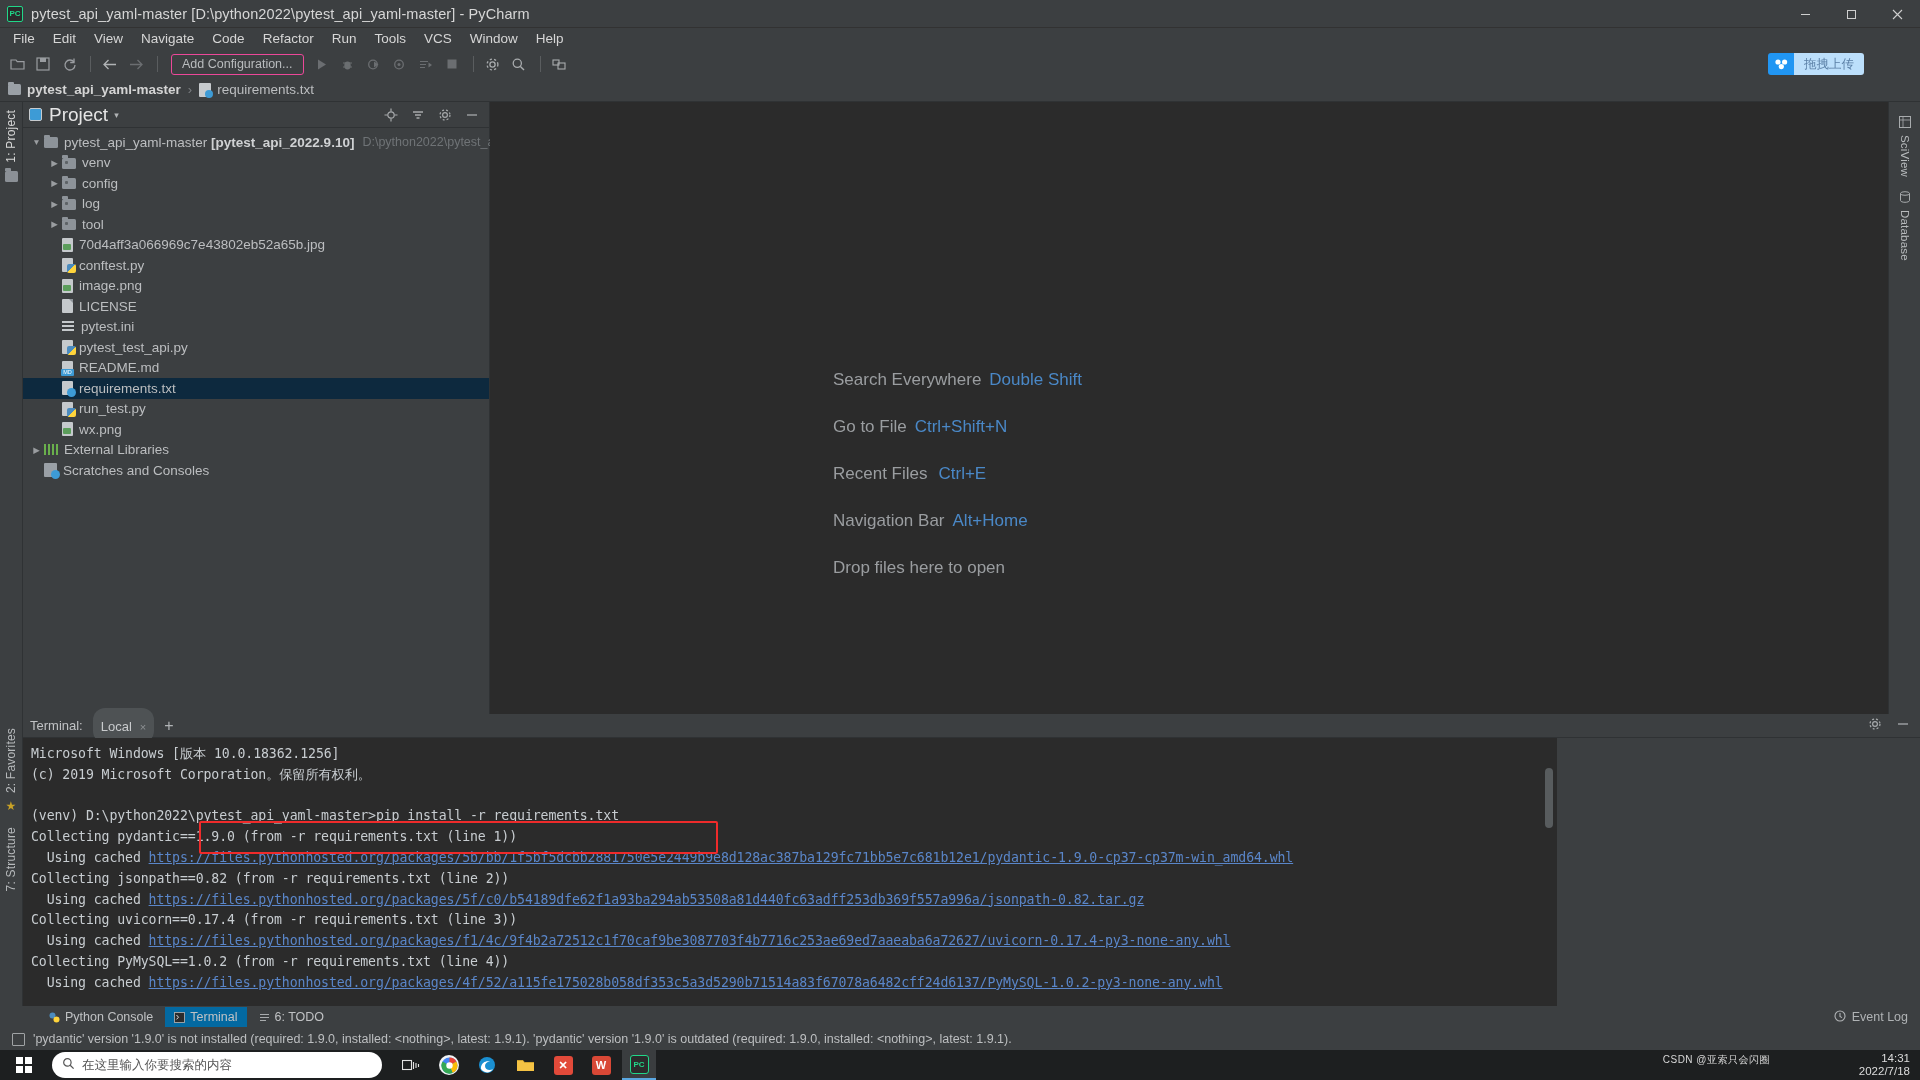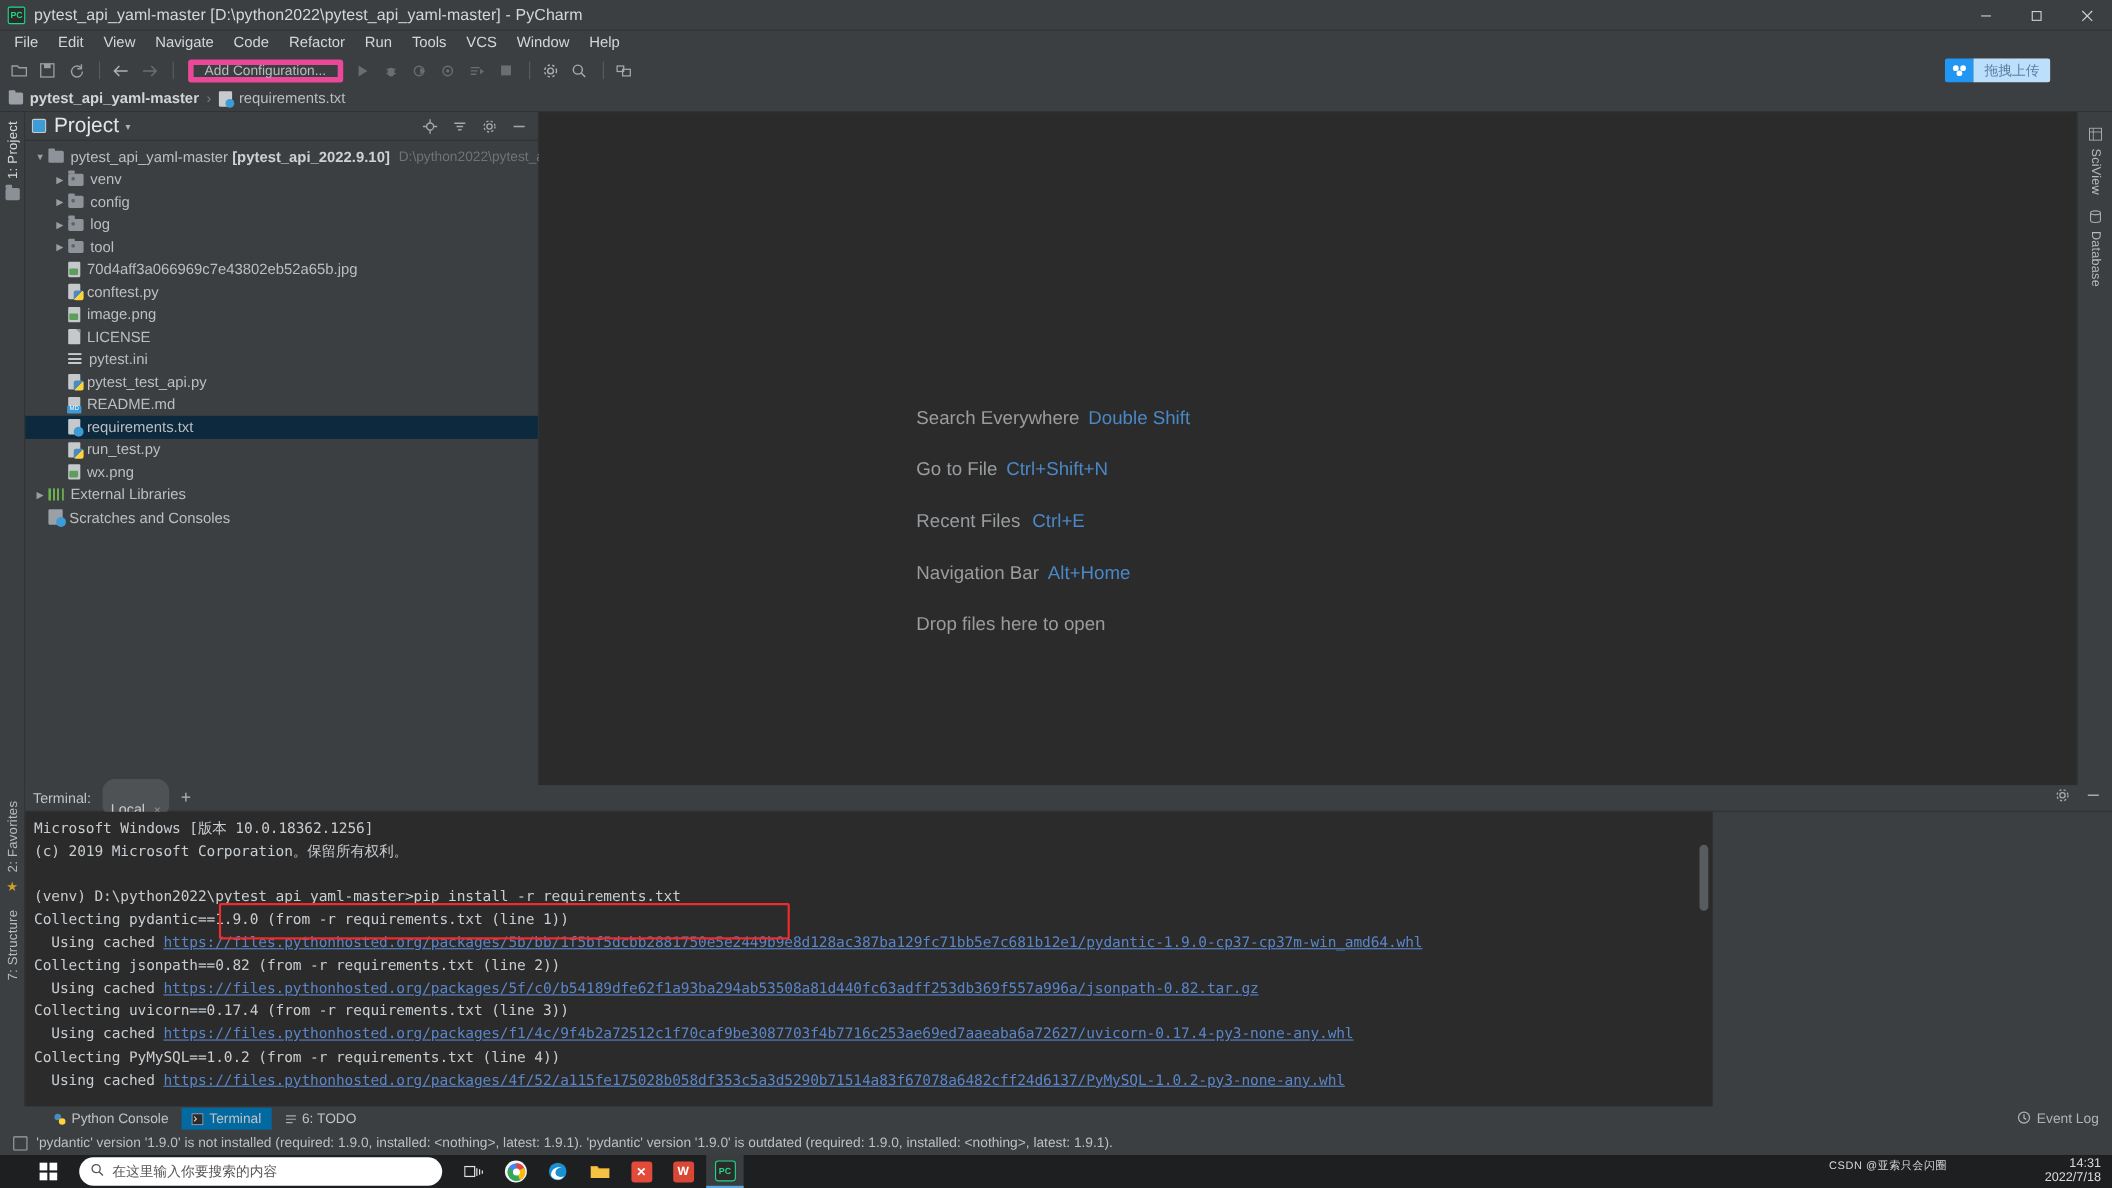--- a/index.html
+++ b/index.html
@@ -46,21 +46,21 @@
     position: absolute; top: 50px; left: 0; width: 1920px; height: 28px;
     background: #3c3f41; display: flex; align-items: center; padding-left: 5px;
   }
   .tb-icon {
     width: 24px; height: 22px; display: flex; align-items: center; justify-content: center;
     color: #9a9da1; margin-right: 2px;
   }
   .tb-icon.dim { color: #6b6e71; }
   .tb-sep { width: 1px; height: 16px; background: #5a5d5f; margin: 0 7px; }
   .add-config {
-    height: 21px; min-width: 120px; border: 5px solid #ec4899; border-radius: 3px;
+    height: 21px; min-width: 120px; border: 1px solid #ec4899; border-radius: 3px;
     color: #b9bcbe; font-size: 12.5px; display: flex; align-items: center;
     padding: 0 10px; margin: 0 6px;
   }
   .upload-pill {
     position: absolute; right: 56px; top: 3px; height: 22px;
     display: flex; align-items: center; border-radius: 3px; overflow: hidden;
   }
   .upload-ic {
     width: 26px; height: 22px; background: #2196f3; color: #fff;
     display: flex; align-items: center; justify-content: center; font-size: 13px;
@@ -219,21 +219,21 @@
   .terminal {
     position: absolute; top: 714px; left: 23px; width: 1897px; height: 292px;
     background: #3c3f41;
   }
   .term-tabs {
     height: 24px; display: flex; align-items: center; border-bottom: 1px solid #2f3234;
     background: #3c3f41;
   }
   .term-lbl { font-size: 13px; color: #c0c2c4; padding: 0 10px 0 7px; }
   .term-tab {
-    font-size: 13px; color: #c9cbcd; height: 35px; display: flex; align-items: flex-end;
+    font-size: 13px; color: #c9cbcd; height: 35px; display: flex; align-items: center;
     padding: 0 8px; background: #4e5254; border-top: 2px solid transparent; border-radius: 12px;
   }
   .term-tab .x { color: #8d9093; margin-left: 8px; font-size: 11px; }
   .term-plus { color: #b1b4b6; font-size: 16px; padding: 0 10px; }
   .term-tools { margin-left: auto; display: flex; align-items: center; gap: 14px; padding-right: 10px; color: #a8abad; }
 
   .term-body {
     position: absolute; top: 24px; left: 0; width: 1534px; height: 268px;
     background: #2b2b2b; padding: 6px 0 0 8px; overflow: hidden;
   }
@@ -268,21 +268,21 @@
   .statusbar {
     position: absolute; left: 0; top: 1028px; width: 1920px; height: 22px;
     background: #3c3f41; display: flex; align-items: center; padding-left: 12px;
   }
   .sb-ic { width: 13px; height: 13px; border: 1px solid #a0a3a5; border-radius: 1px; margin-right: 8px; }
   .sb-text { font-size: 12.5px; color: #bdbfc1; white-space: nowrap; }
 
   
   .taskbar {
     position: absolute; left: 0; top: 1050px; width: 1920px; height: 30px;
-    background: #1d1f20; display: flex; align-items: center; padding-left: 20px;
+    background: #1d1f20; display: flex; align-items: center;
   }
   .start { width: 48px; height: 30px; display:flex; align-items:center; justify-content:center; }
   .start .grid { display:grid; grid-template-columns: 7px 7px; grid-template-rows: 7px 7px; gap:2px; }
   .start .grid i { background:#fff; display:block; }
   .search-box {
     width: 330px; height: 26px; background: #fff; border-radius: 13px; display:flex; align-items:center;
     margin-left: 4px; padding-left: 10px;
   }
   .search-box .mg { color:#555; font-size:13px; margin-right:7px; }
   .search-box .ph { font-size: 12.5px; color:#555; }

